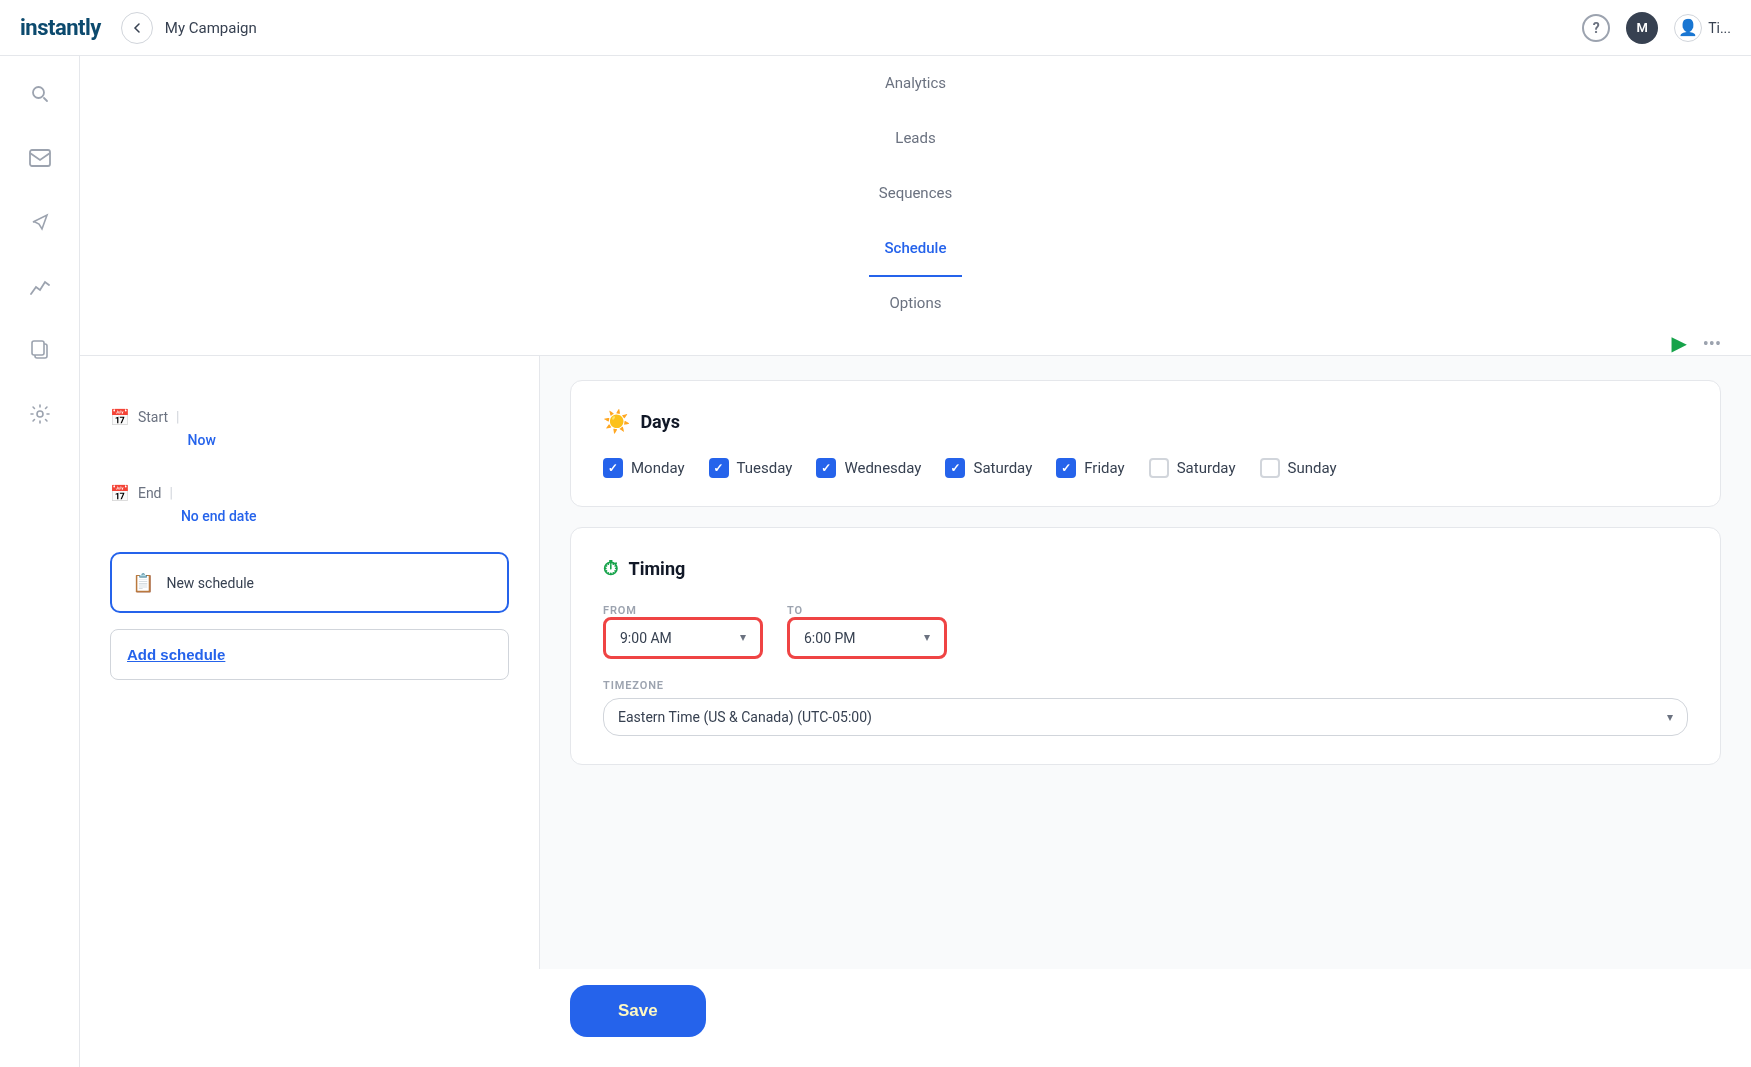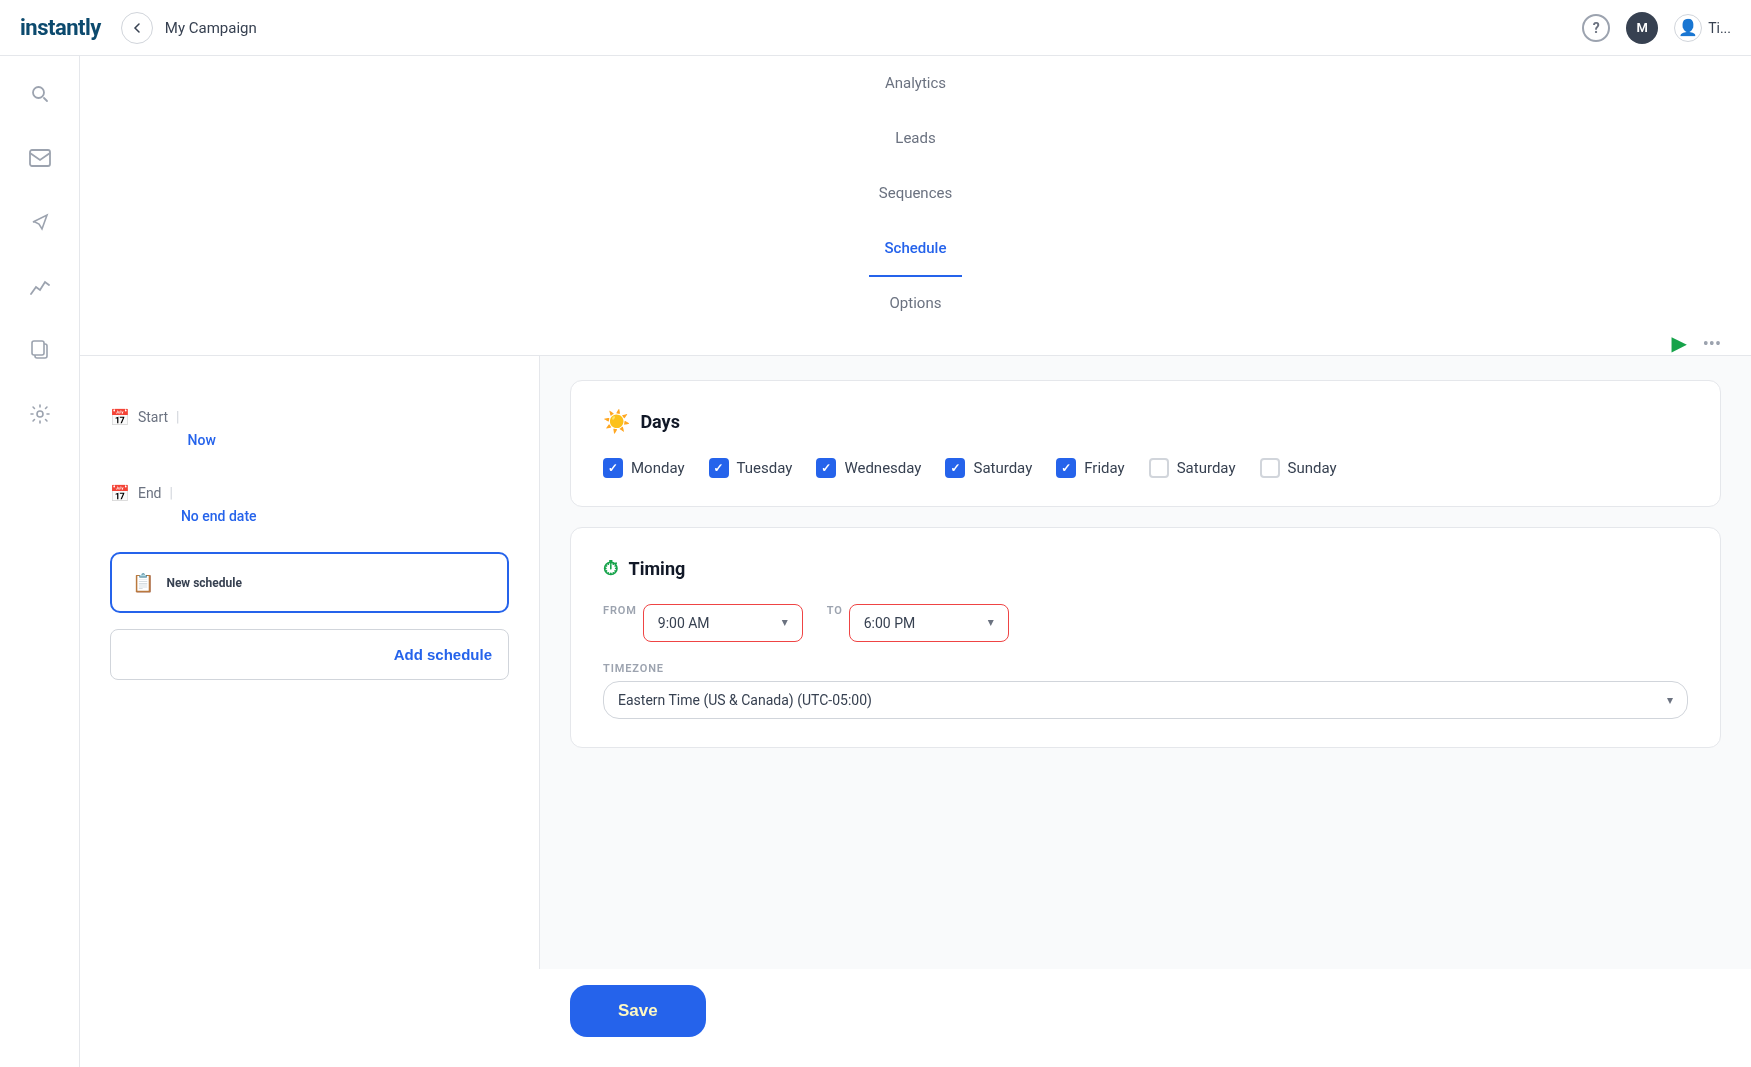--- a/index.html
+++ b/index.html
@@ -54,26 +54,27 @@
     .date-row-value { color: #2563eb; font-weight: 500; cursor: pointer; margin-top: 46px; }
     .divider-v { color: #d1d5db; }
     .calendar-icon { font-size: 16px; color: #6b7280; }
 
     .schedule-card {
       border: 2px solid #2563eb; border-radius: 10px; padding: 18px 20px;
       display: flex; align-items: center; gap: 12px; cursor: pointer; margin-top: 28px;
       background: #fff;
     }
     .schedule-card-icon { font-size: 18px; color: #6b7280; }
-    .schedule-card-label { font-size: 12px; color: #374151; font-weight: 700; }
+    .schedule-card-label { font-size: 14px; color: #374151; font-weight: 400; }
 
     .add-schedule-btn {
       width: 100%; margin-top: 16px; padding: 16px; border: 1px solid #d1d5db; border-radius: 8px;
       background: #fff; color: #2563eb; font-size: 15px; font-weight: 600; cursor: pointer;
-      text-align: right;
+      text-align: left;
+      text-decoration: underline;
     }
 
     
     .right-panel { flex: 1; padding: 24px 30px; background: #f9fafb; display: flex; flex-direction: column; gap: 20px; }
 
     .section-card { background: #fff; border: 1px solid #e5e7eb; border-radius: 12px; padding: 28px 32px; }
 
     .section-title { display: flex; align-items: center; gap: 10px; font-size: 18px; font-weight: 700; color: #111827; margin-bottom: 24px; }
     .section-title-icon { font-size: 22px; }
 
@@ -83,25 +84,25 @@
     .checkbox {
       width: 20px; height: 20px; border-radius: 4px; border: 2px solid #2563eb;
       background: #2563eb; display: flex; align-items: center; justify-content: center;
       cursor: pointer; flex-shrink: 0;
     }
     .checkbox.unchecked { background: #fff; border-color: #d1d5db; }
     .checkbox-check { color: #fff; font-size: 12px; font-weight: bold; }
 
     
     .timing-row { display: flex; gap: 24px; margin-bottom: 20px; }
-    .timing-field { display: flex; flex-direction: row; gap: 6px; }
+    .timing-field { display: flex; flex-direction: column; }
     .timing-label { font-size: 11px; font-weight: 600; color: #9ca3af; letter-spacing: 0.08em; }
     .timing-select {
       display: flex; justify-content: space-between;
-      border: 1px solid #ef4444; border-radius: 8px; padding: 10px 14px; background: #fff;
+      border: 3px solid #ef4444; border-radius: 8px; padding: 10px 14px; background: #fff;
       font-size: 14px; color: #374151; cursor: pointer; min-width: 160px;
     }
     .timing-select-arrow { color: #6b7280; font-size: 12px; }
     .timezone-field { display: flex; flex-direction: column; gap: 6px; }
     .timezone-select {
       display: flex; align-items: center; justify-content: space-between;
       border: 1px solid #d1d5db; border-radius: 16px; padding: 10px 14px; background: #fff;
       font-size: 14px; color: #374151; cursor: pointer; min-width: 340px;
     }
 

